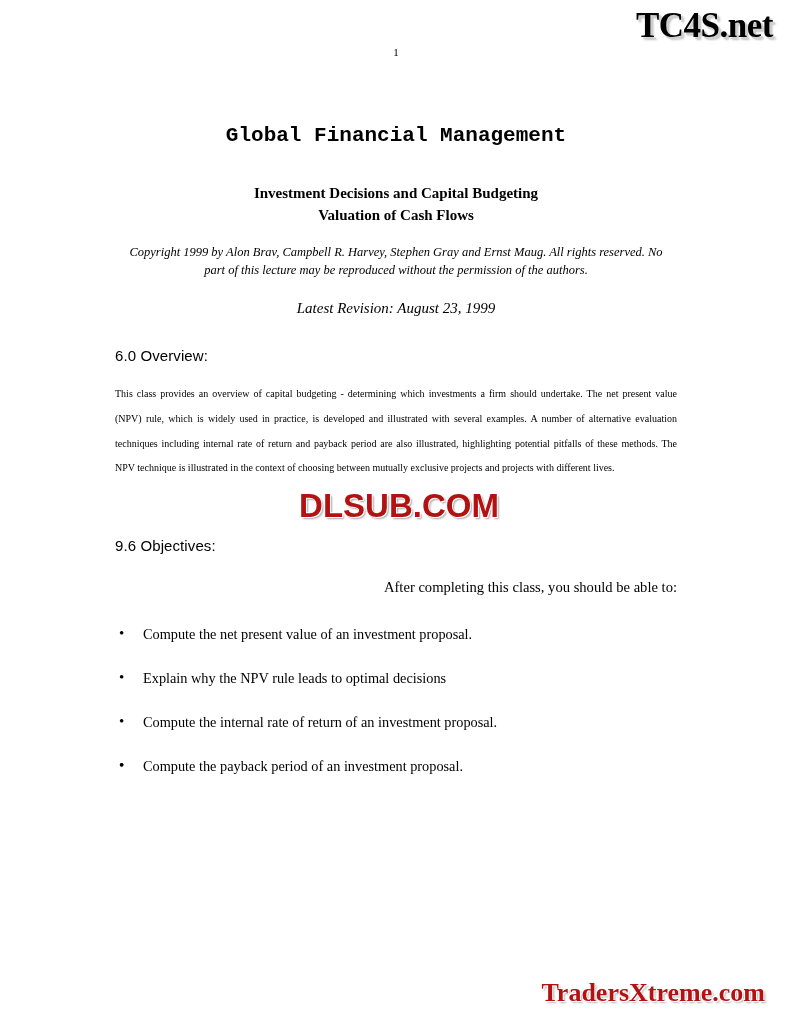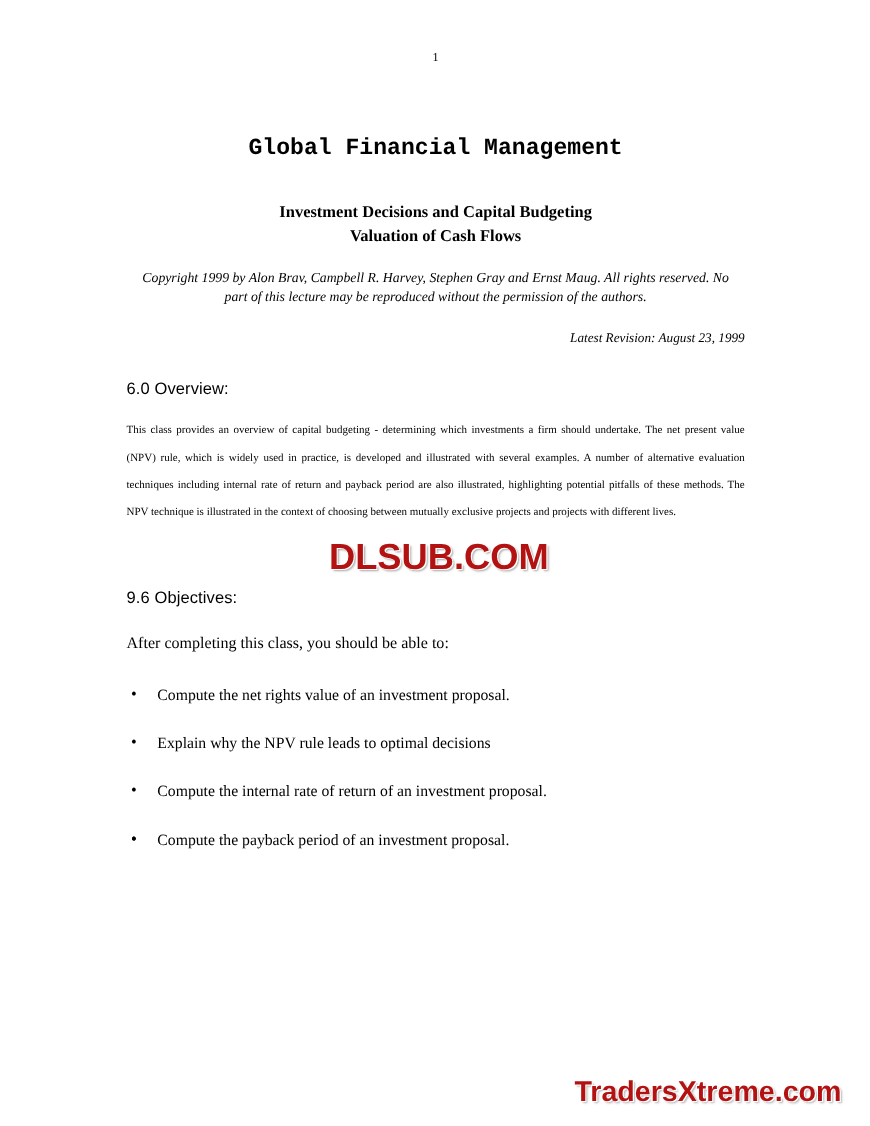--- a/index.html
+++ b/index.html
@@ -49,21 +49,21 @@
     text-shadow:
        1px 1px 0 #ffffff,
       -1px -1px 0 #ffffff,
        2px 2px 2px rgba(0,0,0,0.35);
     white-space: nowrap;
   }
   .wm-bottom {
     position: absolute;
     bottom: 16px;
     right: 26px;
-    font-family: Liberation Sans, sans-serif;
+    font-family: Liberation Serif, serif;
     font-weight: bold;
     font-size: 26px;
     color: #b31212;
     text-shadow:
        1px 1px 0 #ffffff,
       -1px -1px 0 #ffffff,
        2px 2px 2px rgba(0,0,0,0.3);
     white-space: nowrap;
   }
 
@@ -107,22 +107,22 @@
     font-style: italic;
     font-size: 12.5px;
     line-height: 1.5;
     text-align: center;
     padding: 0 4px;
   }
 
   .revision {
     margin-top: 20px;
     font-style: italic;
-    font-size: 12px;
-    text-align: right;
+    font-size: 15px;
+    text-align: center;
   }
 
   h2.section {
     margin: 30px 0 0 0;
     font-family: "Liberation Sans", sans-serif;
     font-size: 15px;
     font-weight: normal;
     letter-spacing: 0.1px;
   }
 
@@ -131,21 +131,21 @@
     font-size: 10px;
     line-height: 2.48;
     text-align: justify;
     text-justify: inter-word;
   }
 
   p.lead {
     margin: 22px 0 0 0;
     font-size: 14.6px;
     line-height: 1.6;
-    text-align: left;
+    text-align: right;
   }
 
   ul.bullets {
     margin: 24px 0 0 0;
     padding: 0;
     list-style: none;
   }
   ul.bullets li {
     position: relative;
     padding-left: 28px;
@@ -162,20 +162,21 @@
     line-height: 1.4;
   }
 
   .spacer-objectives { height: 26px; }
 </style>
 </head>
 <body>
 
 <div class="page">
 
+  <div class="wm-topright">TC4S.net</div>
 
   <div class="content">
 
     <div class="page-number">1</div>
 
     <div class="doc-title">Global Financial Management</div>
 
     <div class="subtitle-block">
       <div>Investment Decisions and Capital Budgeting</div>
       <div>Valuation of Cash Flows</div>
@@ -189,21 +190,21 @@
     <p class="para">This class provides an overview of capital budgeting - determining which investments a firm should undertake. The net present value (NPV) rule, which is widely used in practice, is developed and illustrated with several examples. A number of alternative evaluation techniques including internal rate of return and payback period are also illustrated, highlighting potential pitfalls of these methods. The NPV technique is illustrated in the context of choosing between mutually exclusive projects and projects with different lives.</p>
 
     <div class="spacer-objectives"></div>
 
     <h2 class="section">9.6 Objectives:</h2>
     <p class="lead">After completing this class, you should be able to:</p>
 
     <ul class="bullets">
       <li>
         <span class="bullet">•</span>
-        <span>Compute the net rights value of an investment proposal.</span>
+        <span>Compute the net present value of an investment proposal.</span>
       </li>
       <li>
         <span class="bullet">•</span>
         <span>Explain why the NPV rule leads to optimal decisions</span>
       </li>
       <li>
         <span class="bullet">•</span>
         <span>Compute the internal rate of return of an investment proposal.</span>
       </li>
       <li>

